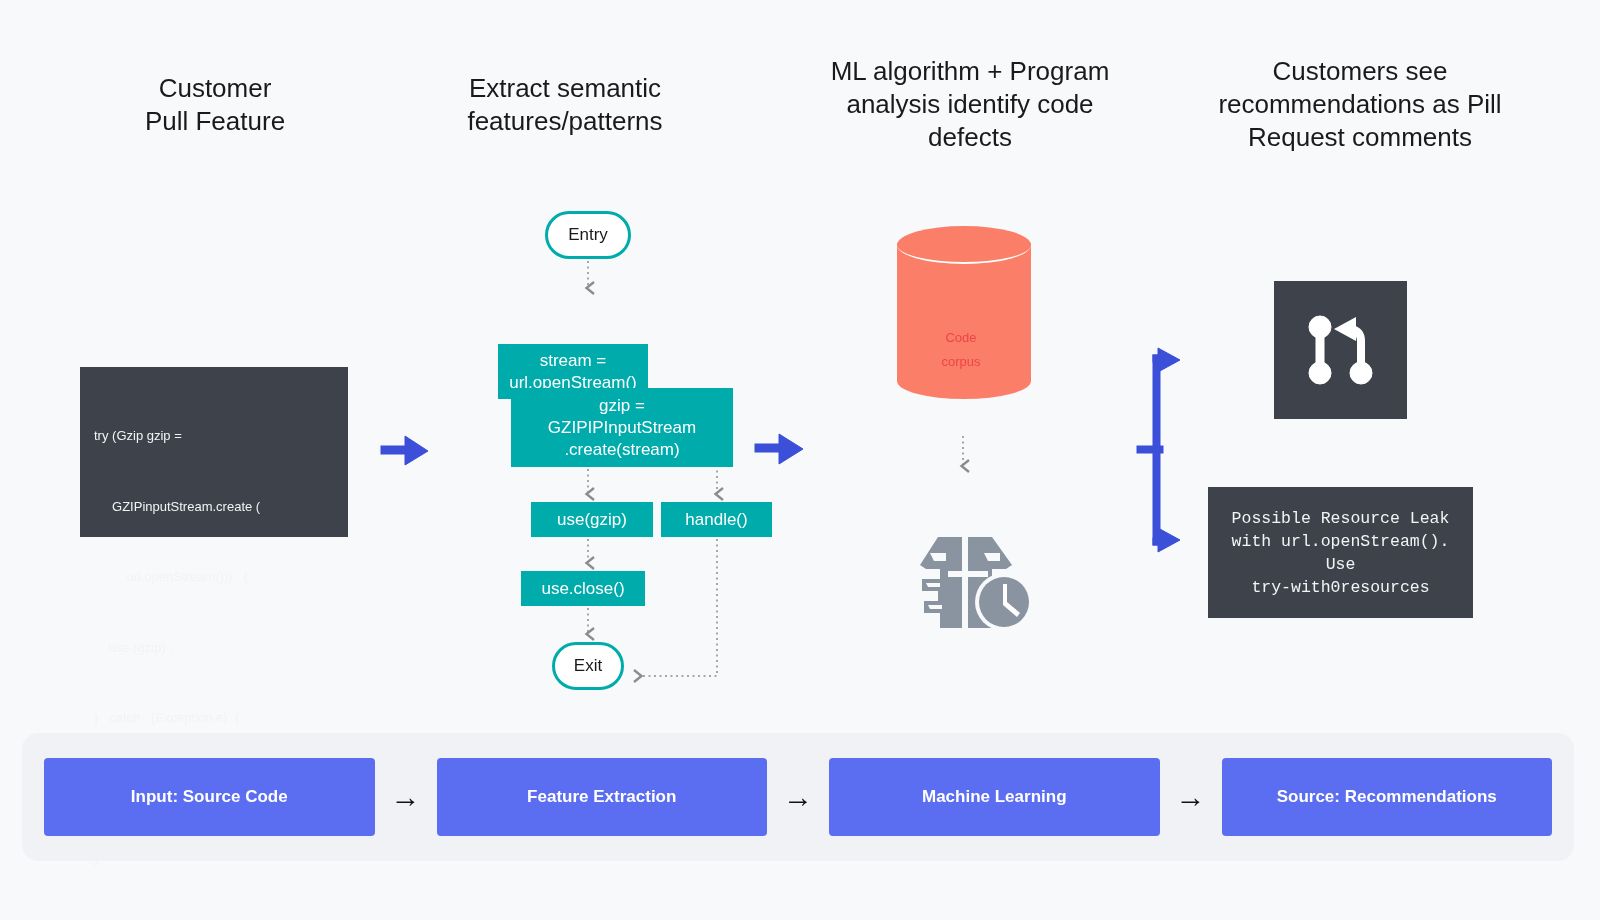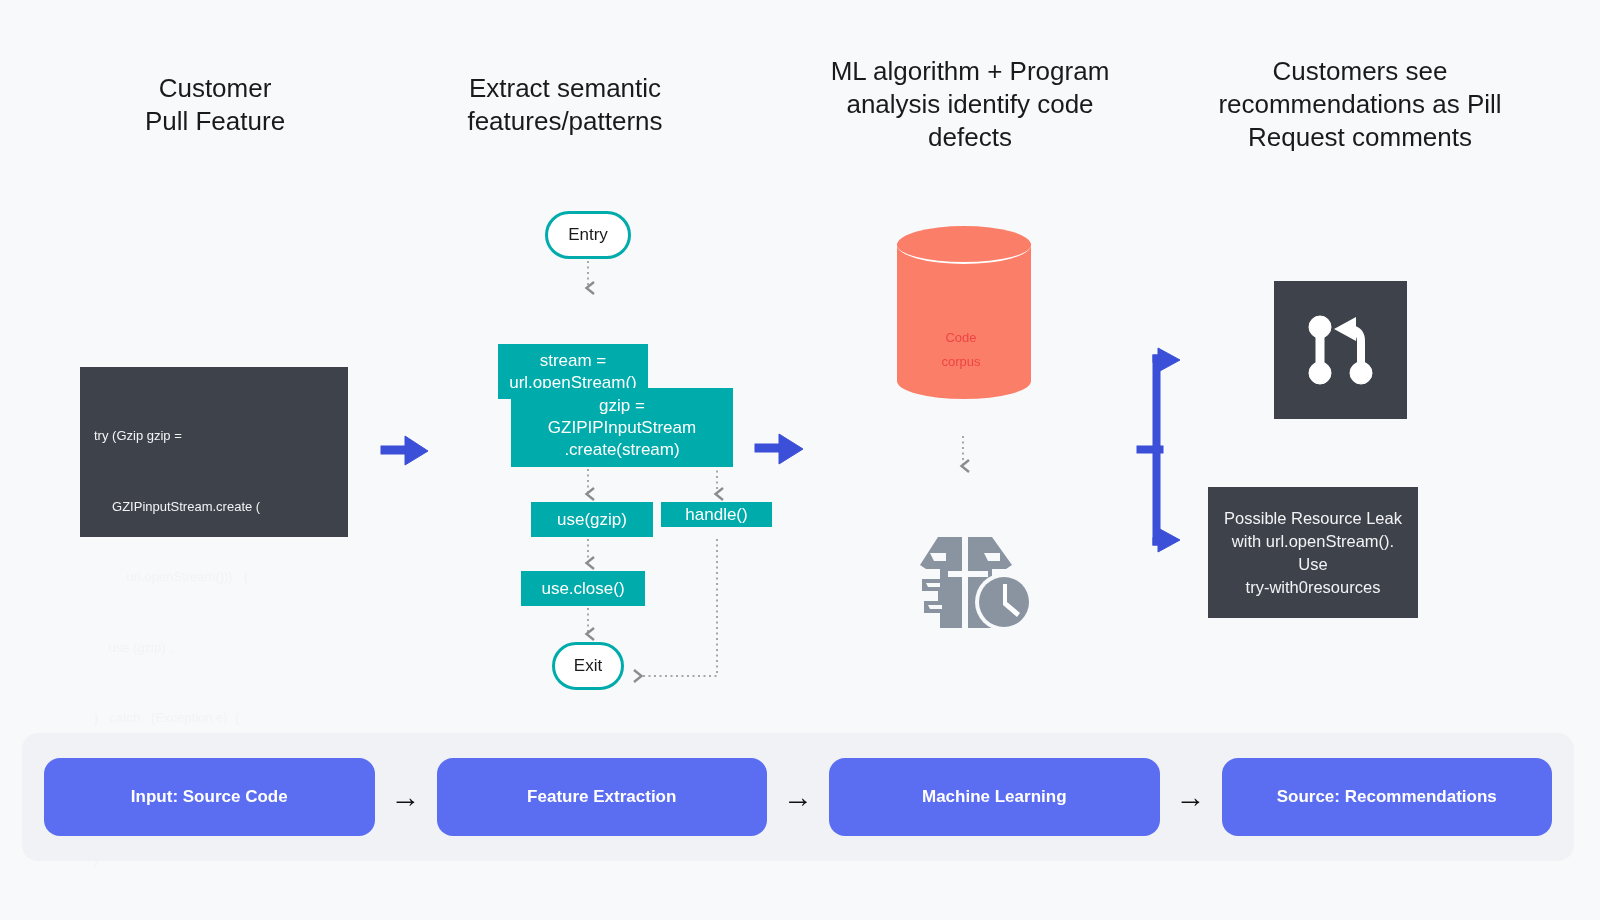--- a/index.html
+++ b/index.html
@@ -78,21 +78,21 @@
     align-items: center;
     justify-content: center;
     font-size: 17px;
     box-sizing: border-box;
   }
 
   #n-entry   { left: 545px; top: 211px; width: 86px;  height: 48px; justify-content: center; }
   #n-stream  { left: 498px; top: 296px; width: 150px; height: 55px; margin-top: 48px; }
   #n-gzip    { left: 511px; top: 388px; width: 222px; height: 79px; }
   #n-use     { left: 531px; top: 502px; width: 122px; height: 35px; }
-  #n-handle  { left: 661px; top: 502px; width: 111px; height: 25px; }
+  #n-handle  { left: 661px; top: 502px; width: 111px; height: 35px; }
   #n-close   { left: 521px; top: 571px; width: 124px; height: 35px; }
   #n-exit    { left: 552px; top: 642px; width: 72px;  height: 48px; }
 
   .svg-layer {
     position: absolute;
     left: 0; top: 0;
     width: 1600px; height: 920px;
     pointer-events: none;
   }
 
@@ -150,52 +150,53 @@
     display: flex;
     align-items: center;
     justify-content: center;
   }
 
   
   .rec-card {
     position: absolute;
     left: 1208px;
     top: 487px;
-    width: 210px;
+    width: 265px;
     height: 131px;
     background: #3e434b;
     color: #f2f3f5;
     font-size: 16.5px;
     line-height: 23px;
     display: flex;
     align-items: center;
     justify-content: center;
     text-align: center;
     padding: 0 16px;
     box-sizing: border-box;
+    font-family: Liberation Mono, monospace;
   }
 
   
   .pipeline {
     position: absolute;
     left: 22px;
     top: 733px;
     width: 1552px;
     height: 128px;
     background: #f0f2f5;
     border-radius: 16px;
     display: flex;
     align-items: center;
     box-sizing: border-box;
     padding: 0 22px;
   }
   .pipe-box {
     background: #5b6ef2;
     color: #ffffff;
-    border-radius: 16px;
+    border-radius: 4px;
     height: 78px;
     flex: 1 1 0;
     display: flex;
     align-items: center;
     justify-content: center;
     font-size: 17px;
     font-weight: bold;
     text-align: left;
   }
   .pipe-arrow {

